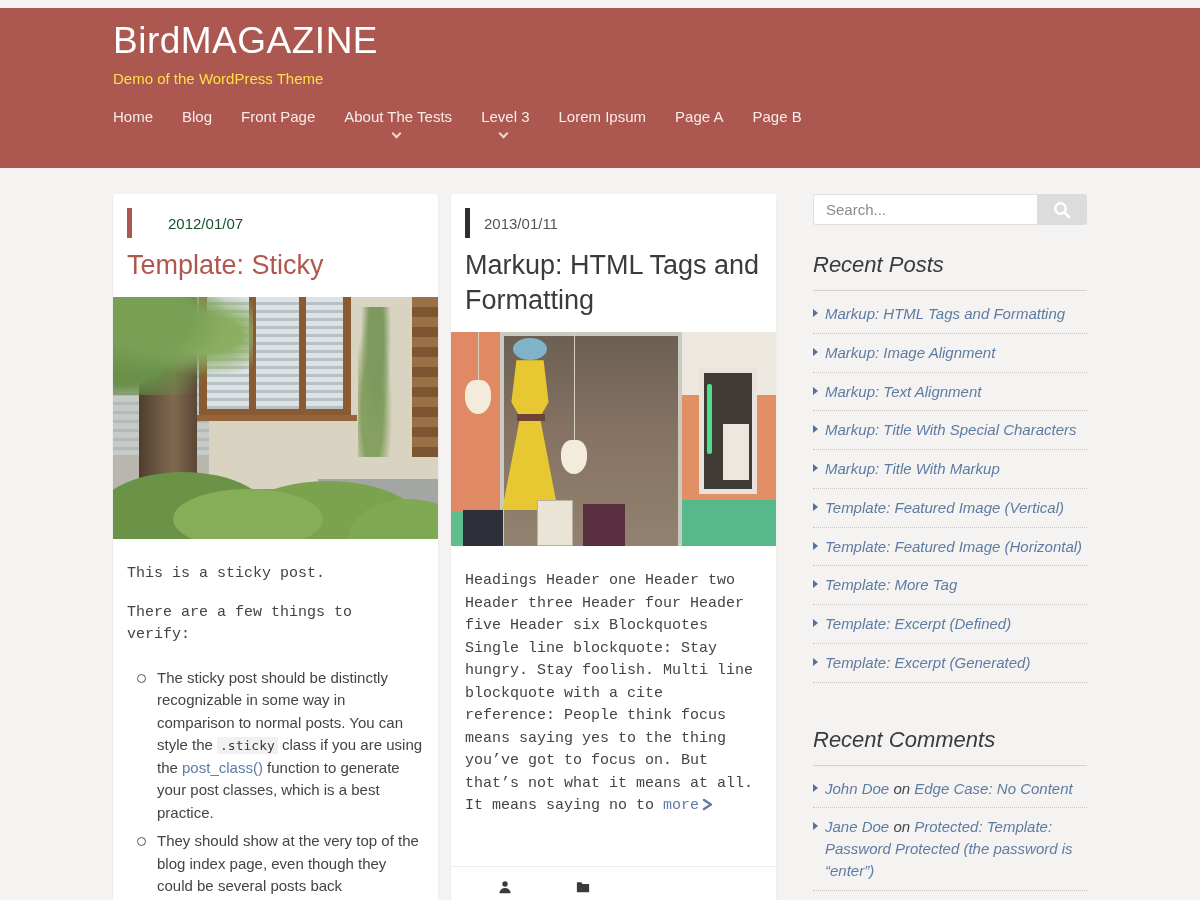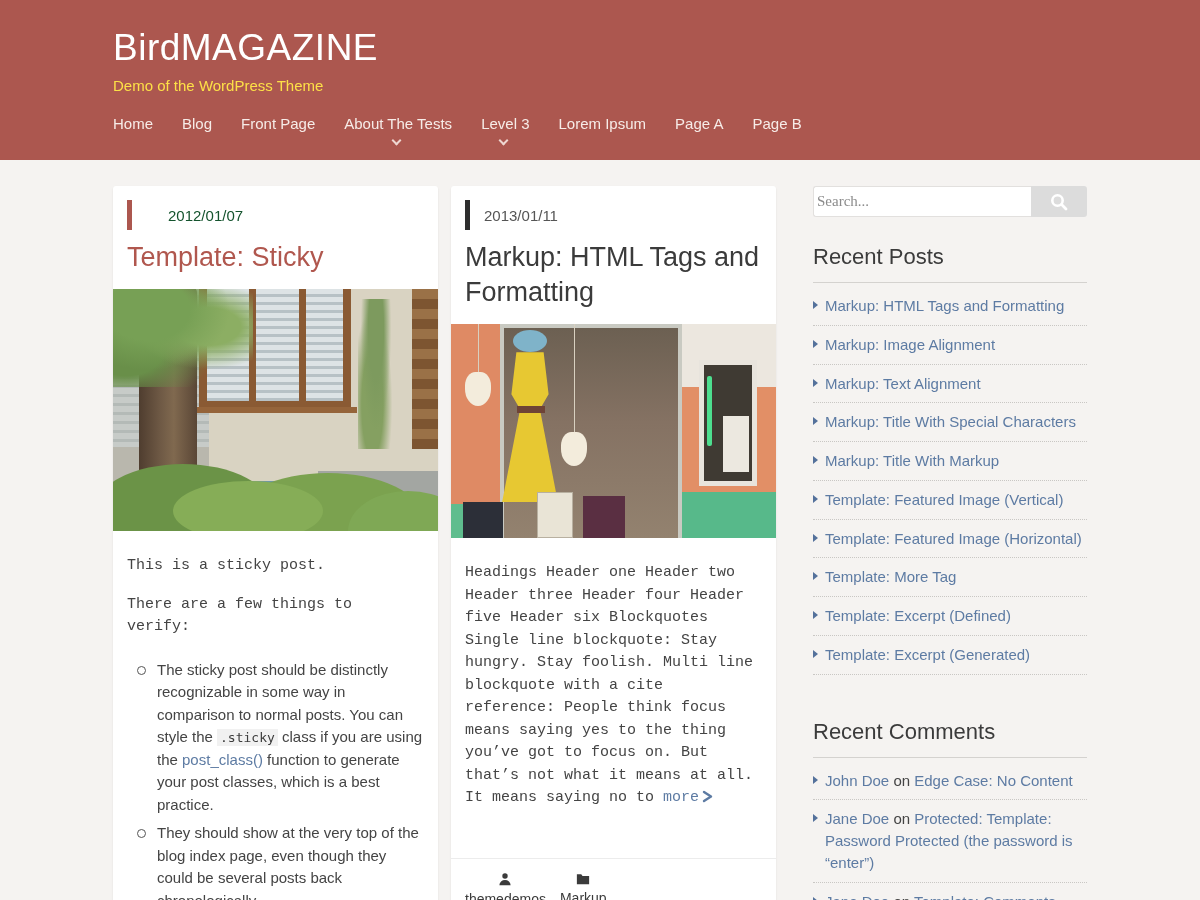--- a/index.html
+++ b/index.html
@@ -1,21 +1,21 @@
 <!DOCTYPE html>
 <html><head>
 <meta charset="utf-8">
 <style>
   * { margin:0; padding:0; box-sizing:border-box; }
   html,body { width:1200px; height:900px; overflow:hidden; }
   body { font-family:"Liberation Sans","DejaVu Sans",sans-serif; background:#f5f3f1; color:#444; }
 
   
   .site-header { background:#ac574f; height:160px; }
-  .header-inner { width:974px; margin:0 auto; padding-top:27px; }
+  .header-inner { width:974px; margin:8px auto; padding-top:12px; }
   .site-title { color:#fff; font-size:37px; font-weight:400; letter-spacing:0.5px; }
   .site-tagline { color:#fde047; font-size:15px; margin-top:8px; }
   .main-nav { margin-top:21px; display:flex; gap:29px; }
   .main-nav a { color:#f7ece8; text-decoration:none; font-size:15px; position:relative; padding-bottom:10px; }
   .nav-caret { position:absolute; left:50%; bottom:-2px; width:7px; height:7px; margin-left:-5px;
                border-right:2px solid #eed7d1; border-bottom:2px solid #eed7d1; transform:rotate(45deg); }
 
   
   .content { width:974px; margin:0 auto; padding-top:26px; display:flex; align-items:flex-start; }
   .col-a { width:325px; }
@@ -108,26 +108,26 @@
   .p2-mag { position:absolute; background:#2c2f38; }
   .p2-mag.m1 { left:12px; top:178px; width:40px; height:36px; }
   .p2-mag.m2 { left:132px; top:172px; width:42px; height:42px; background:#5a2f42; }
   .p2-rwindow { position:absolute; left:248px; top:36px; width:58px; height:126px; background:#3f3a33; border:5px solid #e8e4dd; }
   .p2-neon { position:absolute; left:256px; top:52px; width:5px; height:70px; background:#4dde8f; border-radius:2px; }
   .p2-poster { position:absolute; left:272px; top:92px; width:26px; height:56px; background:#ece8e0; }
 
   
   .search-form { display:flex; height:31px; margin-bottom:27px; }
   .search-input { flex:1; border:1px solid #e2e0de; border-right:none; border-radius:3px 0 0 3px;
-                  padding:0 3px; font-size:15px; color:#555; font-family:Liberation Serif, serif; outline:none; }
+                  padding:0 12px; font-size:15px; color:#555; font-family:Liberation Sans, sans-serif; outline:none; }
   .search-input::placeholder { color:#8b8b8b; }
   .search-btn { width:56px; background:#dcdcdc; border:none; border-radius:0 3px 3px 0; cursor:pointer;
                 display:flex; align-items:center; justify-content:center; }
   .widget-title { font-size:22px; font-weight:400; color:#3b3b3b; padding-bottom:12px; border-bottom:1px solid #d4d2cf; }
-  .widget { margin-bottom:44px; }
+  .widget { margin-bottom:44px;font-style:italic; }
   .widget-list { list-style:none; margin-top:4px; }
   .widget-list li { position:relative; padding:8px 0 8px 12px; border-bottom:1px dotted #c9c7c4;
                     font-size:15px; line-height:1.45; }
   .widget-list li::before { content:""; position:absolute; left:0; top:14px;
      border-left:5px solid #54719b; border-top:4px solid transparent; border-bottom:4px solid transparent; }
   .widget-list a { color:#5d7ba3; text-decoration:none; }
   .comment-on { color:#444; }
 
   .clip-bottom { height:900px; overflow:hidden; }
 </style>

